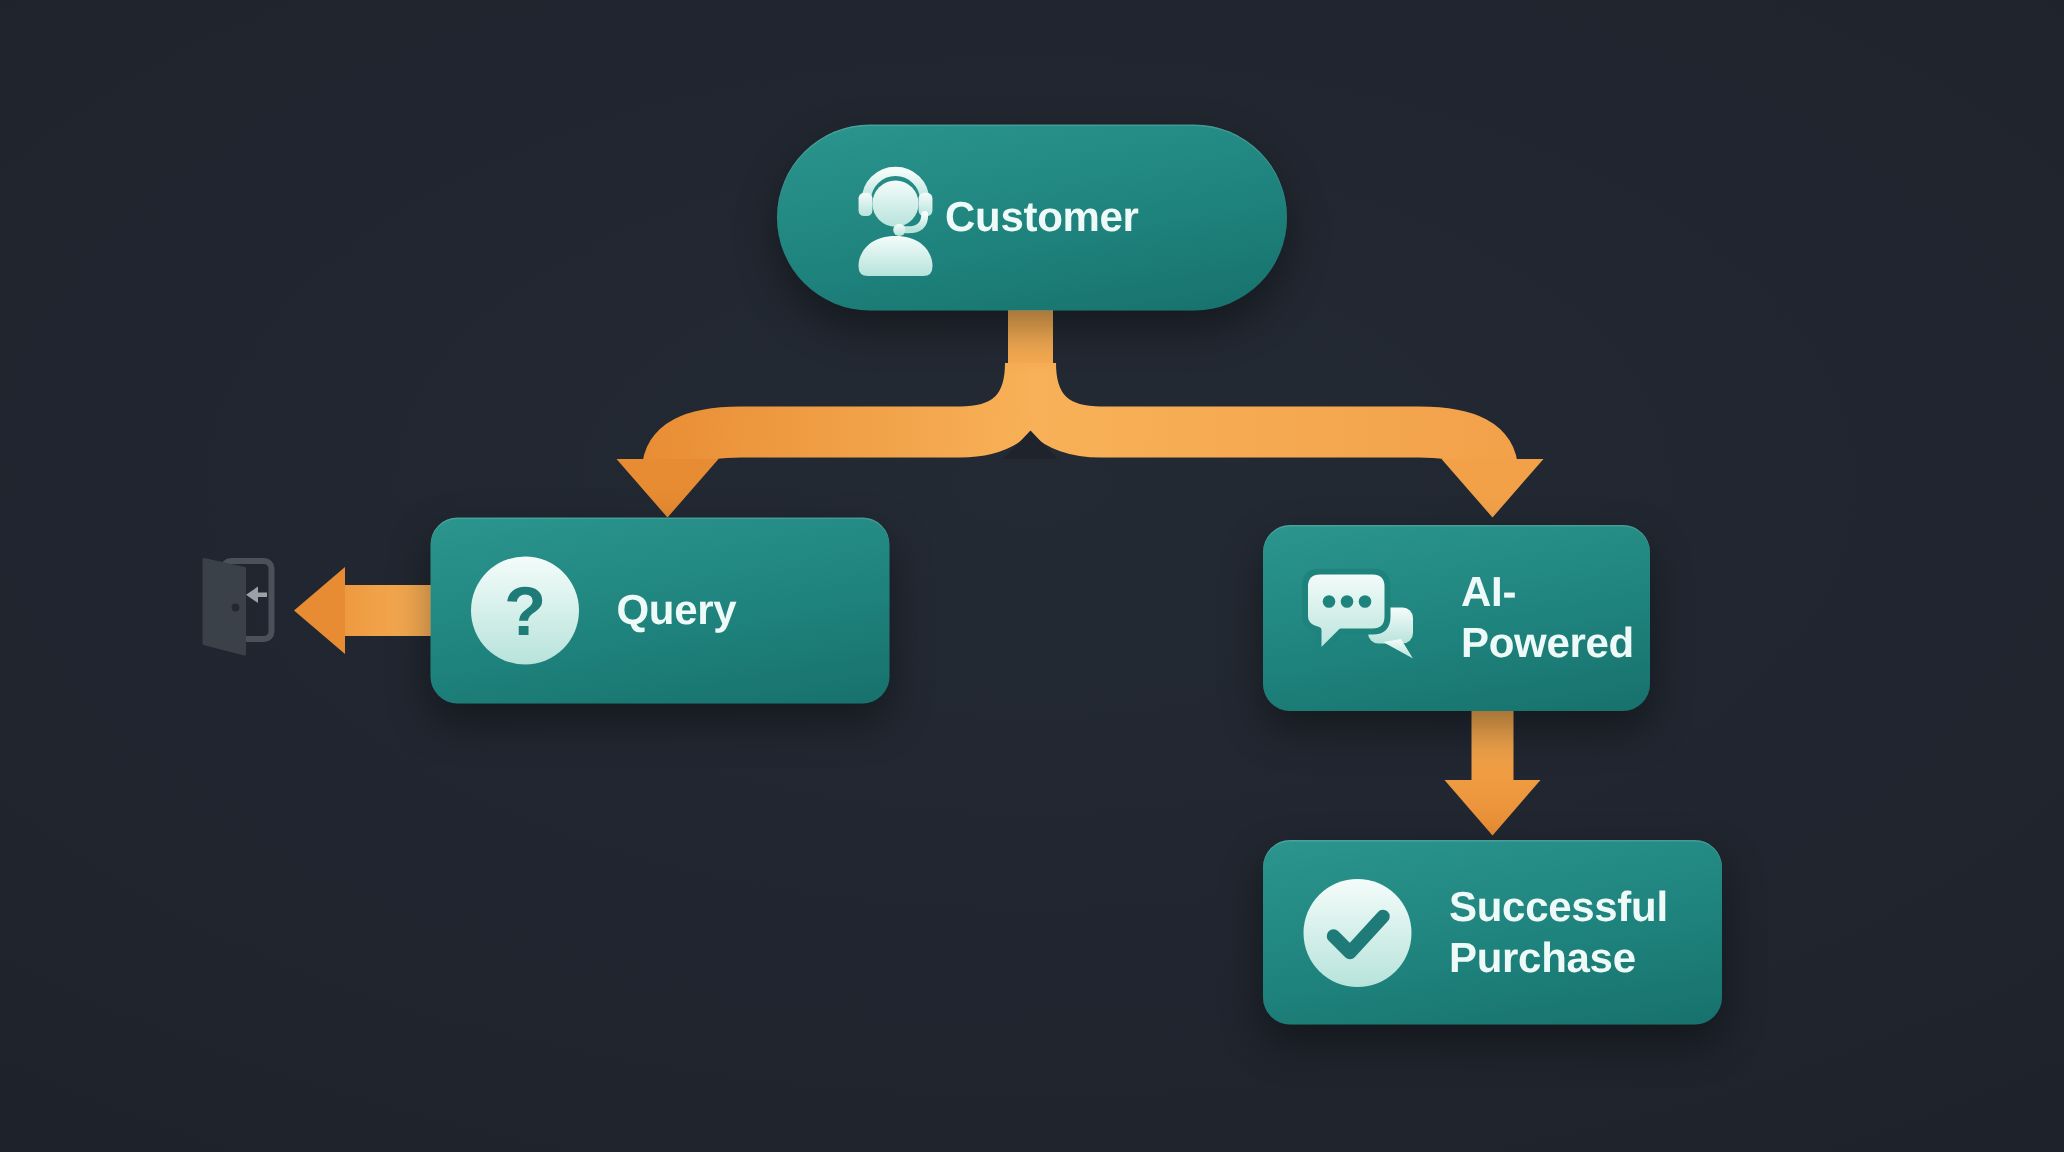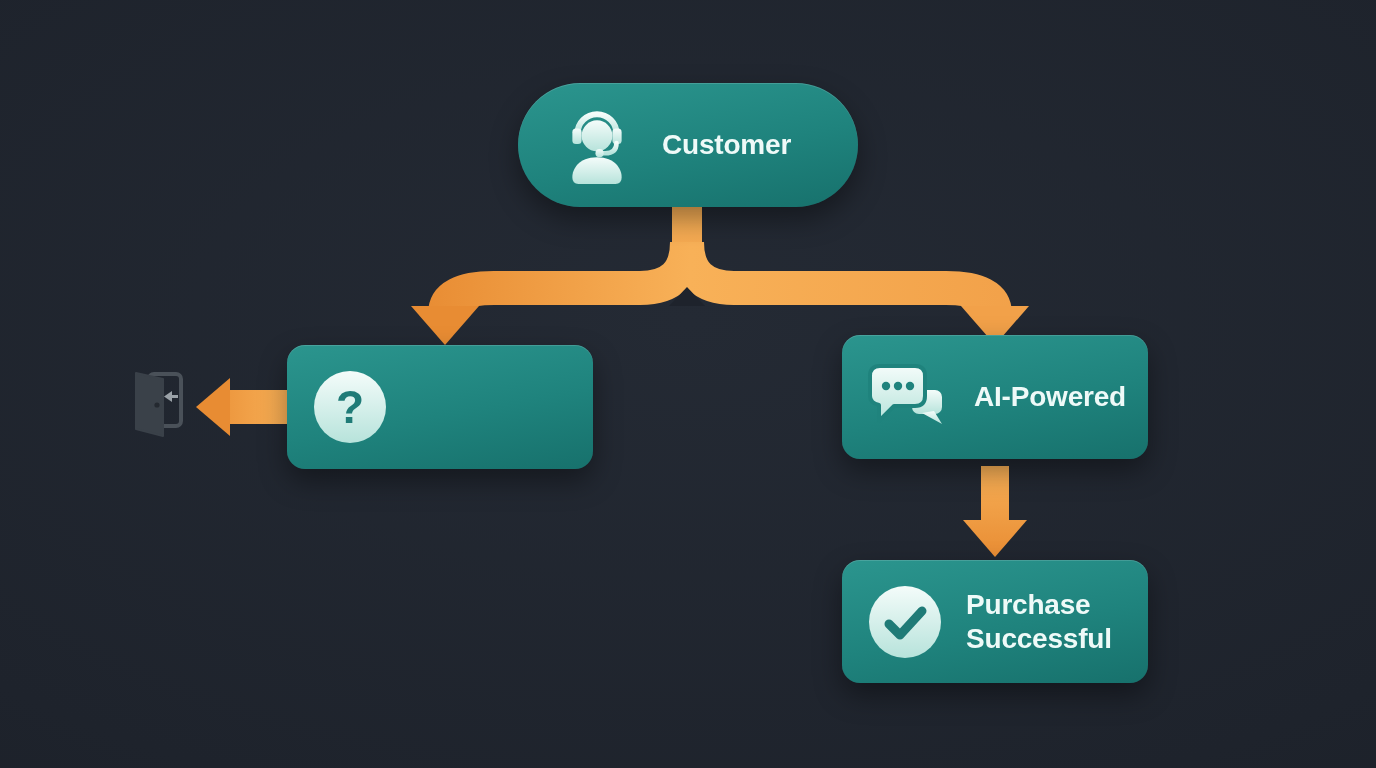--- a/index.html
+++ b/index.html
@@ -29,21 +29,21 @@
     background:
       radial-gradient(130% 120% at 50% 42%, #242a34 0%, #1e232c 55%, #181c23 100%);
   }
   .arrow-layer{position:absolute;left:0;top:0;width:1376px;height:768px;}
   .node{
     position:absolute;display:flex;align-items:center;
     background:linear-gradient(170deg, var(--teal-top) 0%, var(--teal-mid) 55%, var(--teal-bot) 100%);
     box-shadow:0 12px 28px rgba(0,0,0,.38), inset 0 1px 0 rgba(255,255,255,.14);
     color:var(--node-text);
   }
-  .node.pill{border-radius:62px;padding-left:46px;gap:32px;align-items:center;}
+  .node.pill{border-radius:62px;padding-left:46px;align-items:center;}
   .node.rect{border-radius:18px;padding-left:26px;gap:24px;}
   .node .icon{flex:0 0 auto;display:flex;align-items:center;justify-content:center;}
   .node .label{font-size:28px;font-weight:700;line-height:34px;letter-spacing:-0.2px;}
   .node .label span{display:block;}
 </style>
 </head>
 <body>
 
 <div class="canvas">
 
@@ -128,24 +128,25 @@
           <linearGradient id="gMint2" x1="0" y1="0" x2="0" y2="1">
             <stop offset="0" stop-color="var(--mint-top)"></stop>
             <stop offset="1" stop-color="var(--mint-bot)"></stop>
           </linearGradient>
         </defs>
         <circle cx="37" cy="37" r="36" fill="url(#gMint2)"></circle>
         <text x="37" y="53" text-anchor="middle" font-family="Liberation Sans, sans-serif" font-size="46" font-weight="700" fill="var(--glyph-teal)">?</text>
       </svg>
     </span>
     <span class="label">
+      <span>Query</span>
     </span>
   </div>
 
-  <div class="node rect" style="left:842px;top:335px;width:306px;height:124px">
+  <div class="node rect" style="left:842px;top:350px;width:258px;height:124px">
     <span class="icon">
       <svg width="82" height="66" viewBox="0 0 82 66">
         <defs>
           <linearGradient id="gMint3" x1="0" y1="0" x2="0" y2="1">
             <stop offset="0" stop-color="var(--mint-top)"></stop>
             <stop offset="1" stop-color="var(--mint-bot)"></stop>
           </linearGradient>
         </defs>
 
         <g>
@@ -171,18 +172,18 @@
           <linearGradient id="gMint4" x1="0" y1="0" x2="0" y2="1">
             <stop offset="0" stop-color="var(--mint-top)"></stop>
             <stop offset="1" stop-color="var(--mint-bot)"></stop>
           </linearGradient>
         </defs>
         <circle cx="37" cy="37" r="36" fill="url(#gMint4)"></circle>
         <path d="M 21 39 L 32 50 L 54 26" fill="none" stroke="var(--glyph-teal)" stroke-width="9" stroke-linecap="round" stroke-linejoin="round"></path>
       </svg>
     </span>
     <span class="label">
+      <span>Successful</span>
       <span>Purchase</span>
-      <span>Successful</span>
     </span>
   </div>
 
 </div>
 
 </body></html>

